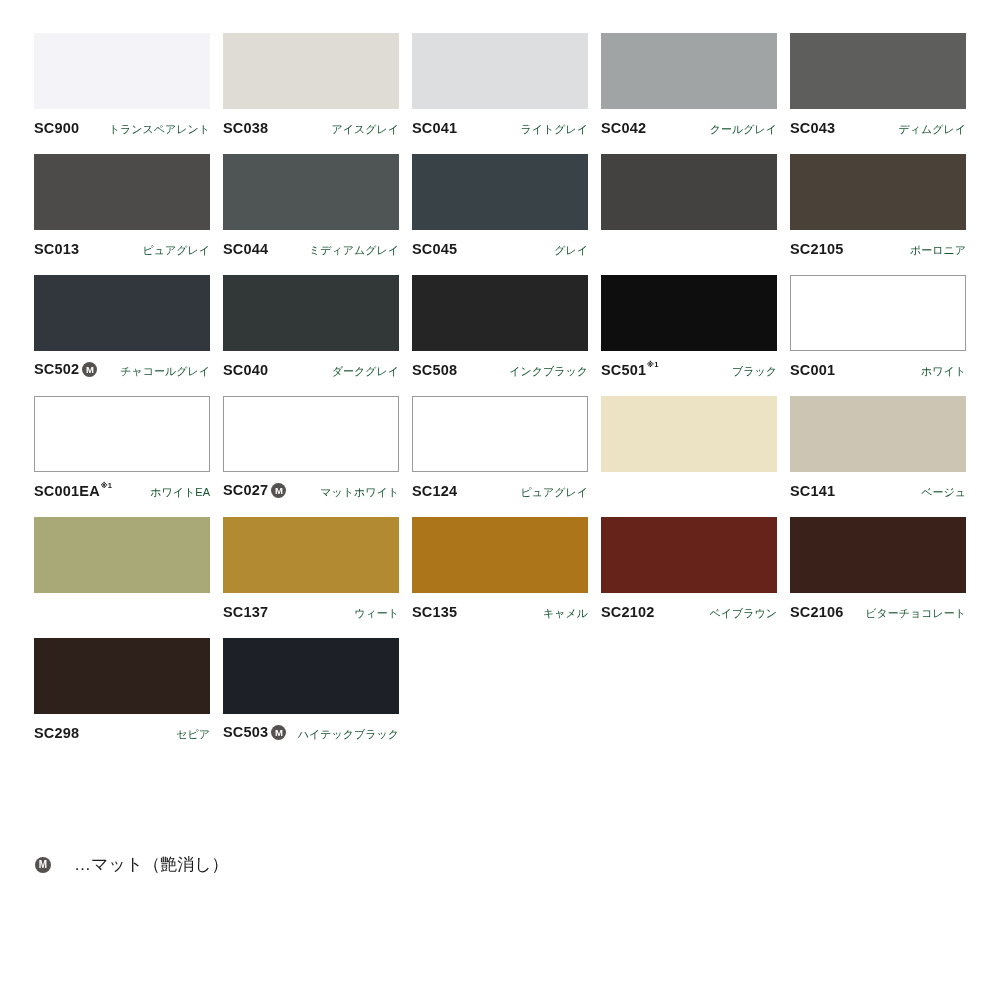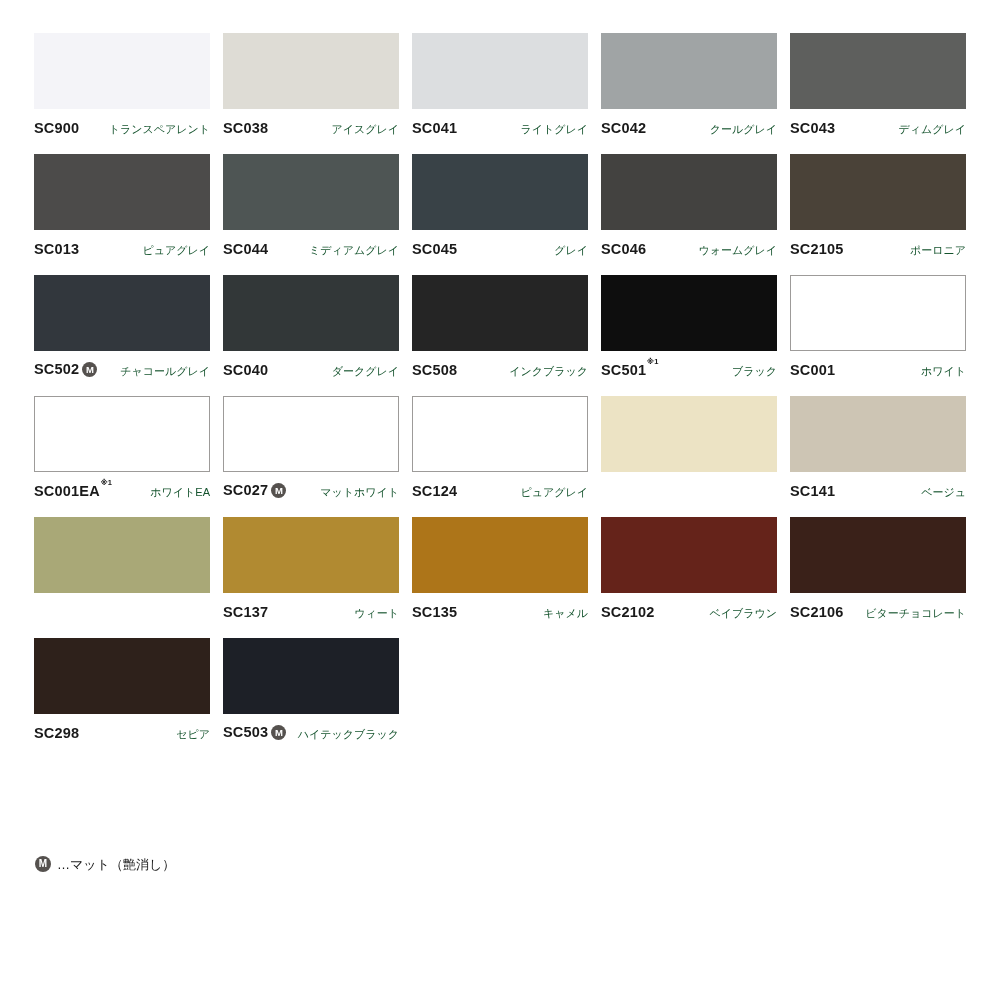--- a/index.html
+++ b/index.html
@@ -52,20 +52,21 @@
     justify-content: space-between;
     height: 26px;
     padding-top: 6px;
     box-sizing: border-box;
     white-space: nowrap;
     overflow: visible;
   }
 
   .code-wrap {
     display: flex;
+    align-items: center;
     flex: 0 0 auto;
   }
 
   .code {
     font-size: 14.5px;
     font-weight: 700;
     color: #1a1a1a;
     letter-spacing: 0.2px;
     line-height: 1;
   }
@@ -113,23 +114,23 @@
     display: flex;
     align-items: center;
   }
   .legend .matte-badge {
     margin-left: 0;
     width: 16px;
     height: 16px;
     font-size: 10px;
   }
   .legend-text {
-    font-size: 13px;
+    font-size: 17px;
     color: #1a1a1a;
-    margin-left: 6px;
+    margin-left: 23px;
     line-height: 1;
   }
 </style>
 </head>
 <body>
 
 <div id="chart">
 
   <div class="grid" id="grid">
       <div class="cell">
@@ -199,26 +200,20 @@
         <div class="swatch" style="background: rgb(57, 66, 71);"></div>
         <div class="caption">
           <div class="code-wrap">
             <span class="code">SC045</span>
           </div>
           <span class="jname">グレイ</span>
         </div>
       </div>
       <div class="cell">
         <div class="swatch" style="background: rgb(67, 66, 64);"></div>
-        <div class="caption">
-          <div class="code-wrap">
-            <span class="code">SC046</span>
-          </div>
-          <span class="jname">ウォームグレイ</span>
-        </div>
       </div>
       <div class="cell">
         <div class="swatch" style="background: rgb(74, 66, 56);"></div>
         <div class="caption">
           <div class="code-wrap">
             <span class="code">SC2105</span>
           </div>
           <span class="jname">ポーロニア</span>
         </div>
       </div>

